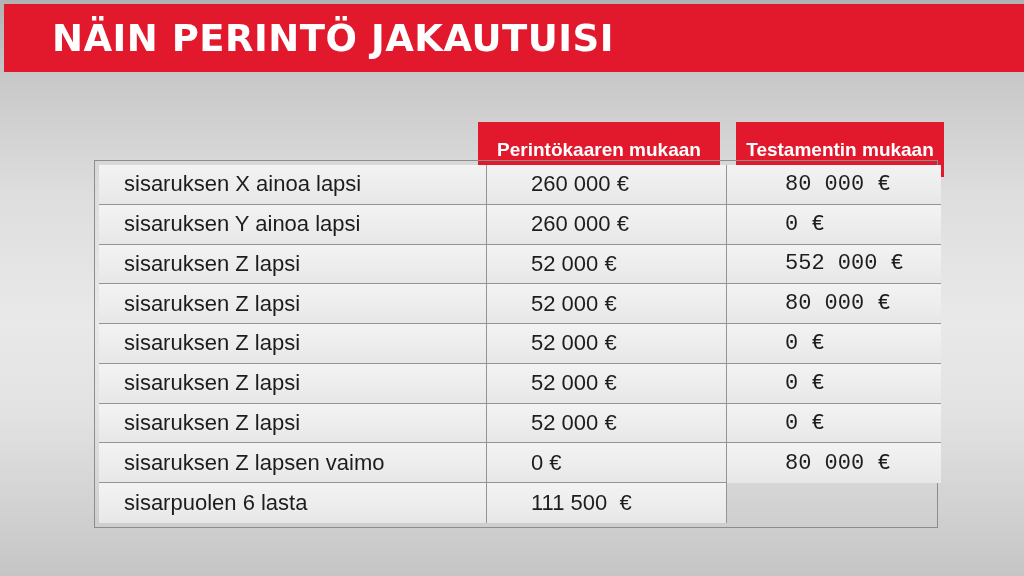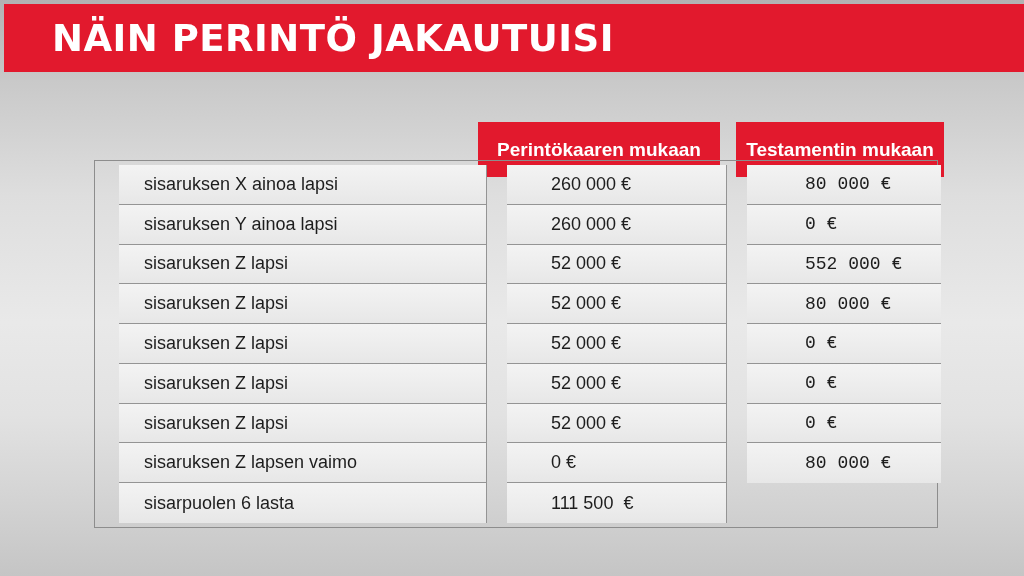--- a/index.html
+++ b/index.html
@@ -49,24 +49,23 @@
     grid-template-columns: 388px 240px 214px;
     grid-template-rows: repeat(9, 1fr);
     border: 1px solid #8d8d8d;
   }
   .cell {
     display: flex; align-items: center;
     background: linear-gradient(180deg, #f3f3f3 0%, #ebebeb 70%, #e7e7e7 100%);
     border-right: 1px solid var(--grid-line);
     border-bottom: 1px solid var(--grid-line);
     color: var(--row-text);
-    font-size: 18px;
+    font-size: 22px;
     white-space: nowrap;
     overflow: hidden;
-    margin-left: 20px;
   }
   .cell.c1 { padding-left: 25px; }
   .cell.c2 { padding-left: 44px; white-space: pre; }
   .cell.c3 { padding-left: 58px; white-space: pre; border-right: none; font-family: Liberation Mono, monospace; }
   .table > .cell:nth-last-child(-n+3) { border-bottom: none; }
 </style>
 </head>
 <body>
 
 <div class="banner">

